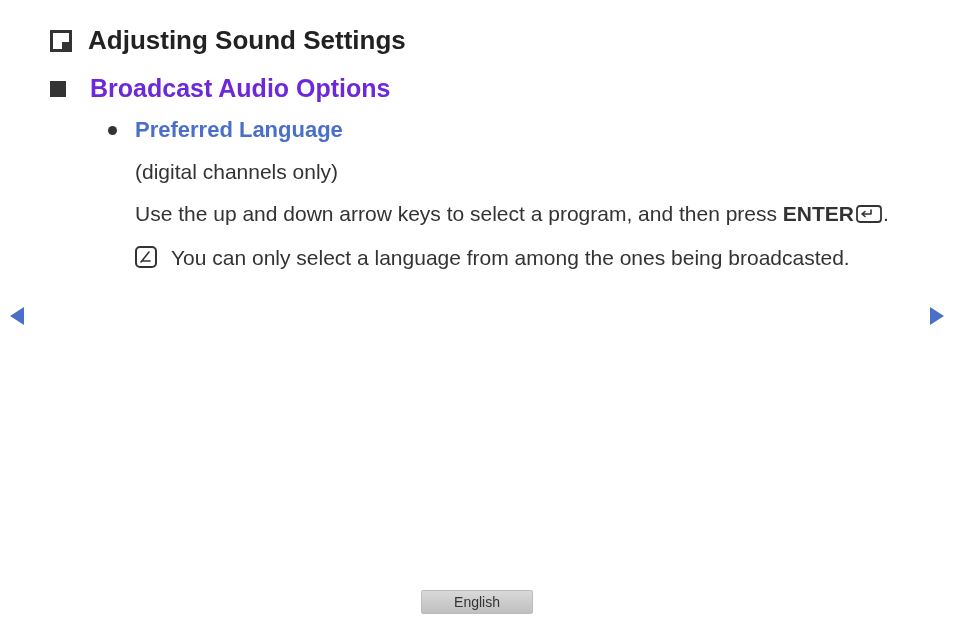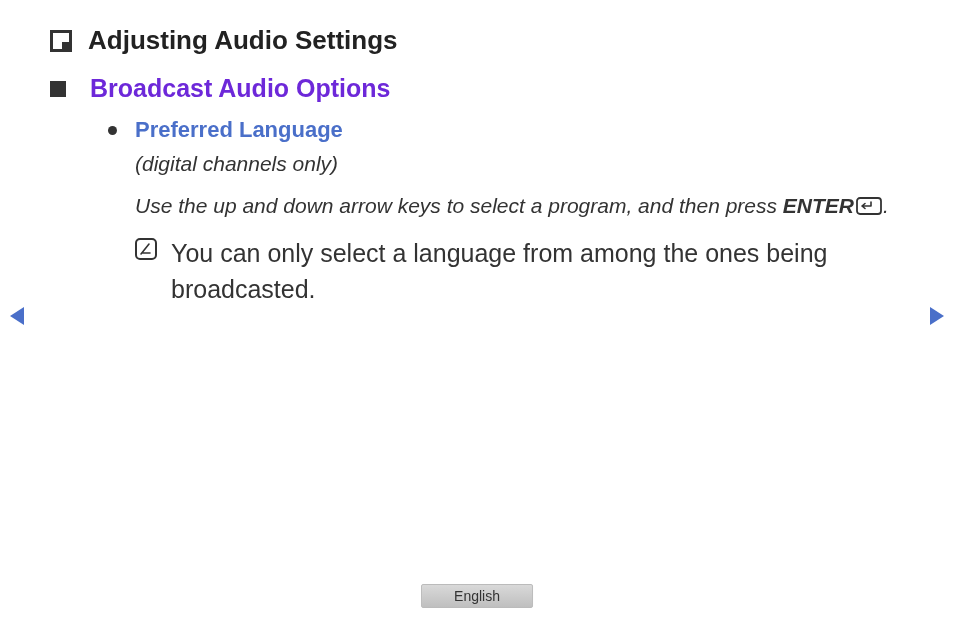--- a/index.html
+++ b/index.html
@@ -60,42 +60,41 @@
     }
     .section-text {
       font-size: 25px;
       font-weight: bold;
       color: #6d28d9;
     }
     .subsection-row {
       display: flex;
       align-items: center;
       margin-left: 58px;
-      margin-bottom: 6px;
+      margin-bottom: 14px;
     }
     .dot-bullet {
       width: 9px;
       height: 9px;
       background: #333;
       border-radius: 50%;
       margin-right: 18px;
       flex-shrink: 0;
     }
     .subsection-text {
       font-size: 22px;
       font-weight: bold;
       color: #4a6fc9;
     }
     .body-text {
       margin-left: 85px;
       font-size: 21px;
       color: #333;
       line-height: 1.45;
       margin-bottom: 12px;
-      font-style: italic;
     }
     .body-line {
       margin-bottom: 12px;
     }
     .enter-label {
       font-weight: bold;
       font-family: Arial, sans-serif;
       text-align: center;
     }
     .enter-icon {
@@ -120,54 +119,54 @@
       display: flex;
       align-items: center;
       justify-content: center;
       font-size: 13px;
       font-style: italic;
       font-weight: bold;
       color: #333;
       margin-top: 3px;
     }
     .note-text {
-      font-size: 25px;
+      font-size: 21px;
       color: #333;
       line-height: 1.45;
     }
     .nav-left {
       position: absolute;
       left: 8px;
       top: 305px;
     }
     .nav-right {
       position: absolute;
       right: 8px;
       top: 305px;
     }
     .footer-label {
       position: absolute;
-      bottom: 16px;
+      bottom: 10px;
       left: 50%;
       transform: translateX(-50%);
       background: linear-gradient(to bottom, #d9d9d9, #bfbfbf);
       padding: 3px 32px;
       font-size: 14px;
       color: #333;
       border-radius: 2px;
       border: 1px solid #bbb;
     }
   </style>
 </head>
 <body>
 
 <div class="content">
   <div class="title-row">
     <div class="title-bullet"></div>
-    <div class="title-text">Adjusting Audio Settings</div>
+    <div class="title-text">Adjusting Sound Settings</div>
   </div>
 
   <div class="section-row">
     <div class="section-bullet"></div>
     <div class="section-text">Broadcast Audio Options</div>
   </div>
 
   <div class="subsection-row">
     <div class="dot-bullet"></div>
     <div class="subsection-text">Preferred Language</div>

